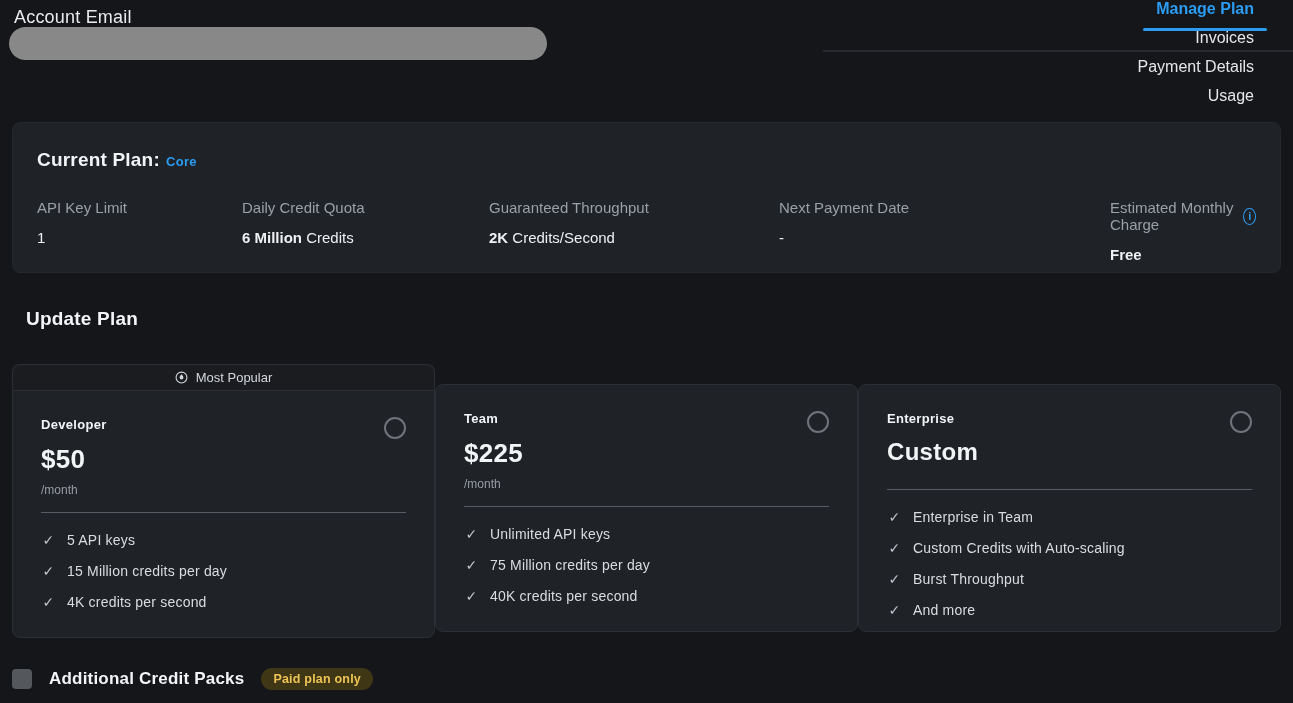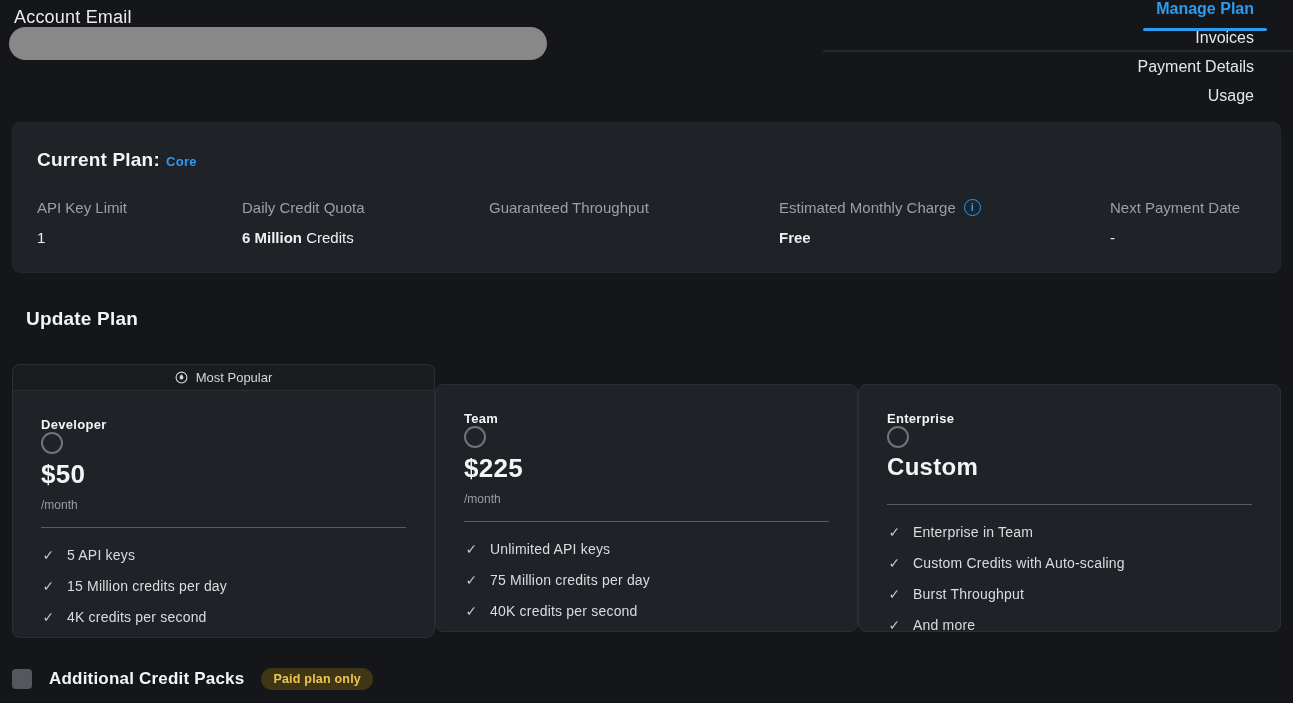--- a/index.html
+++ b/index.html
@@ -80,21 +80,21 @@
     display:flex; align-items:center; justify-content:center; gap:8px;
     font-size:13px; color:#d3d6da;
   }
   .flame-icon { width:13px; height:13px; display:inline-block; }
   .plan-body {
     height:248px; background:#1f2227; border:1px solid #2b2e34;
     border-radius:8px; padding:26px 28px 0 28px; cursor:pointer;
   }
   .plan-col.has-header .plan-body { border-radius:0 0 8px 8px; }
   .plan-col:not(.has-header) .plan-body { margin-top:20px; }
-  .plan-top { display:flex; justify-content:space-between; align-items:flex-start;flex-direction:column; }
+  .plan-top { display:flex; justify-content:space-between; align-items:flex-start; }
   .plan-name { font-size:13px; font-weight:600; letter-spacing:.3px; color:#f2f4f6; }
   .radio {
     width:22px; height:22px; border:2px solid #70747a; border-radius:50%;
     background:transparent; cursor:pointer; flex:0 0 auto;
   }
   .price-row { margin-top:5px; display:flex; align-items:baseline; gap:8px;flex-direction:column; }
   .price { font-size:26px; font-weight:800; letter-spacing:.3px; }
   .price.custom { font-size:24px; }
   .period { font-size:12px; color:#989da3; }
   .divider { border-top:1px solid #595d63; margin:15px 0 11px; }
@@ -147,33 +147,34 @@
     <div class="stat">
       <div class="stat-label">
           <span>Daily Credit Quota</span>
         </div>
       <div class="stat-value"><b>6 Million</b><span> Credits</span></div>
     </div>
     <div class="stat">
       <div class="stat-label">
           <span>Guaranteed Throughput</span>
         </div>
+      <div class="stat-value"><b>2K</b><span> Credits/Second</span></div>
+    </div>
+    <div class="stat">
+      <div class="stat-label">
+          <span>Next Payment Date</span>
+        </div>
+      <div class="stat-value"><b></b><span>-</span></div>
     </div>
     <div class="stat">
       <div class="stat-label">
         <span>Estimated Monthly Charge</span>
         <i class="info-icon">i</i>
       </div>
       <div class="stat-value"><b>Free</b><span></span></div>
-    </div>
-    <div class="stat">
-      <div class="stat-label">
-          <span>Next Payment Date</span>
-        </div>
-      <div class="stat-value"><b></b><span>-</span></div>
     </div>
   </div>
 </div>
 
 <div class="update-heading">Update Plan</div>
 
 <div class="plans">
 
   <div class="plan-col has-header">
     <div class="popular-header">

